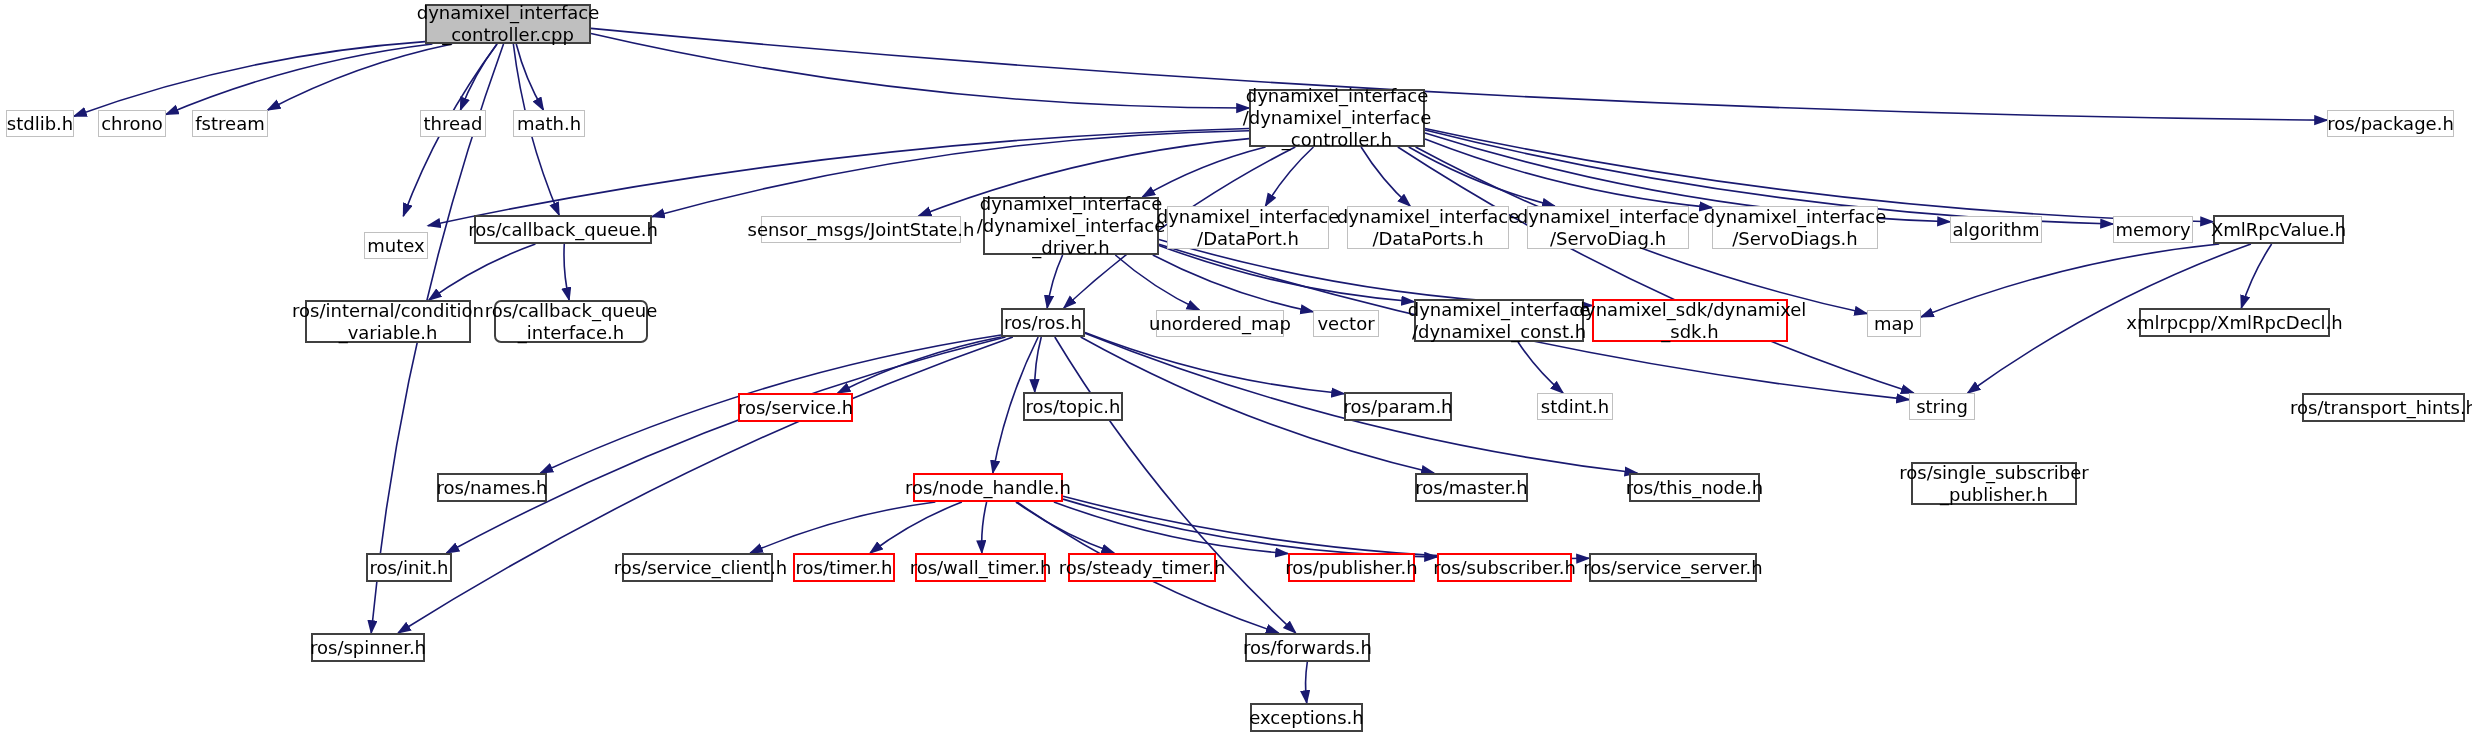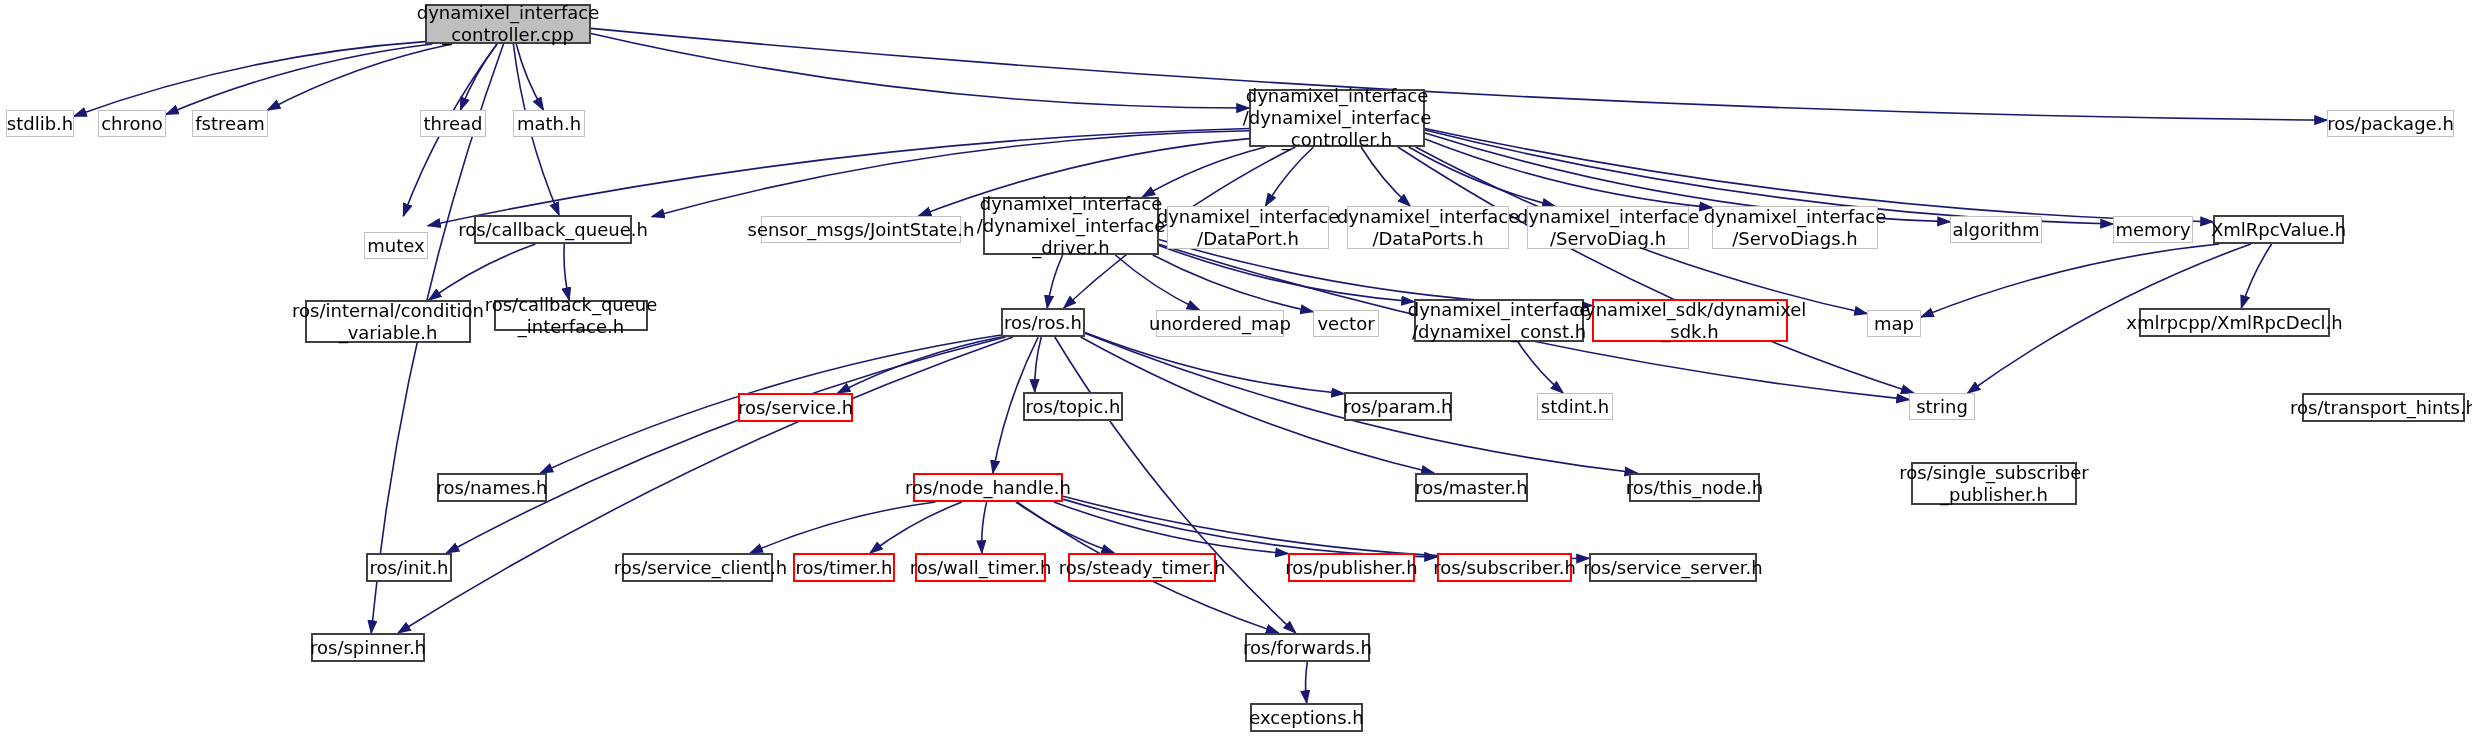--- a/index.html
+++ b/index.html
@@ -105,21 +105,21 @@
       <div class="node" style="left: 6px; top: 110px; width: 68px; height: 27px;">stdlib.h</div>
       <div class="node" style="left: 98px; top: 110px; width: 68px; height: 27px;">chrono</div>
       <div class="node" style="left: 192px; top: 110px; width: 76px; height: 27px;">fstream</div>
       <div class="node" style="left: 420px; top: 110px; width: 66px; height: 27px;">thread</div>
       <div class="node" style="left: 513px; top: 110px; width: 72px; height: 27px;">math.h</div>
       <div class="node" style="left: 2327px; top: 110px; width: 127px; height: 27px;">ros/package.h</div>
       <div class="node bold" style="left: 1249px; top: 89px; width: 176px; height: 58px;">dynamixel_interface
 /dynamixel_interface
 _controller.h</div>
       <div class="node" style="left: 364px; top: 232px; width: 64px; height: 27px;">mutex</div>
-      <div class="node bold" style="left: 474px; top: 215px; width: 158px; height: 29px;">ros/callback_queue.h</div>
+      <div class="node bold" style="left: 474px; top: 215px; width: 178px; height: 29px;">ros/callback_queue.h</div>
       <div class="node" style="left: 761px; top: 216px; width: 200px; height: 27px;">sensor_msgs/JointState.h</div>
       <div class="node bold" style="left: 983px; top: 197px; width: 176px; height: 58px;">dynamixel_interface
 /dynamixel_interface
 _driver.h</div>
       <div class="node" style="left: 1167px; top: 206px; width: 162px; height: 43px;">dynamixel_interface
 /DataPort.h</div>
       <div class="node" style="left: 1347px; top: 206px; width: 162px; height: 43px;">dynamixel_interface
 /DataPorts.h</div>
       <div class="node" style="left: 1527px; top: 206px; width: 162px; height: 43px;">dynamixel_interface
 /ServoDiag.h</div>
@@ -155,16 +155,16 @@
       <div class="node red" style="left: 915px; top: 553px; width: 131px; height: 29px;">ros/wall_timer.h</div>
       <div class="node red" style="left: 1068px; top: 553px; width: 148px; height: 29px;">ros/steady_timer.h</div>
       <div class="node red" style="left: 1288px; top: 553px; width: 127px; height: 29px;">ros/publisher.h</div>
       <div class="node red" style="left: 1437px; top: 553px; width: 135px; height: 29px;">ros/subscriber.h</div>
       <div class="node bold" style="left: 1589px; top: 553px; width: 168px; height: 29px;">ros/service_server.h</div>
       <div class="node bold" style="left: 311px; top: 633px; width: 114px; height: 29px;">ros/spinner.h</div>
       <div class="node bold" style="left: 1245px; top: 633px; width: 125px; height: 29px;">ros/forwards.h</div>
       <div class="node bold" style="left: 1250px; top: 703px; width: 113px; height: 29px;">exceptions.h</div>
       <div class="node bold" style="left: 305px; top: 300px; width: 166px; height: 43px;">ros/internal/condition
 _variable.h</div>
-      <div class="node bold" style="left: 494px; top: 300px; width: 154px; height: 31px;">ros/callback_queue
+      <div class="node bold" style="left: 494px; top: 300px; width: 154px; height: 43px; border-radius: 7px;">ros/callback_queue
 _interface.h</div>
     </div>
 </div>
 
 </body></html>

